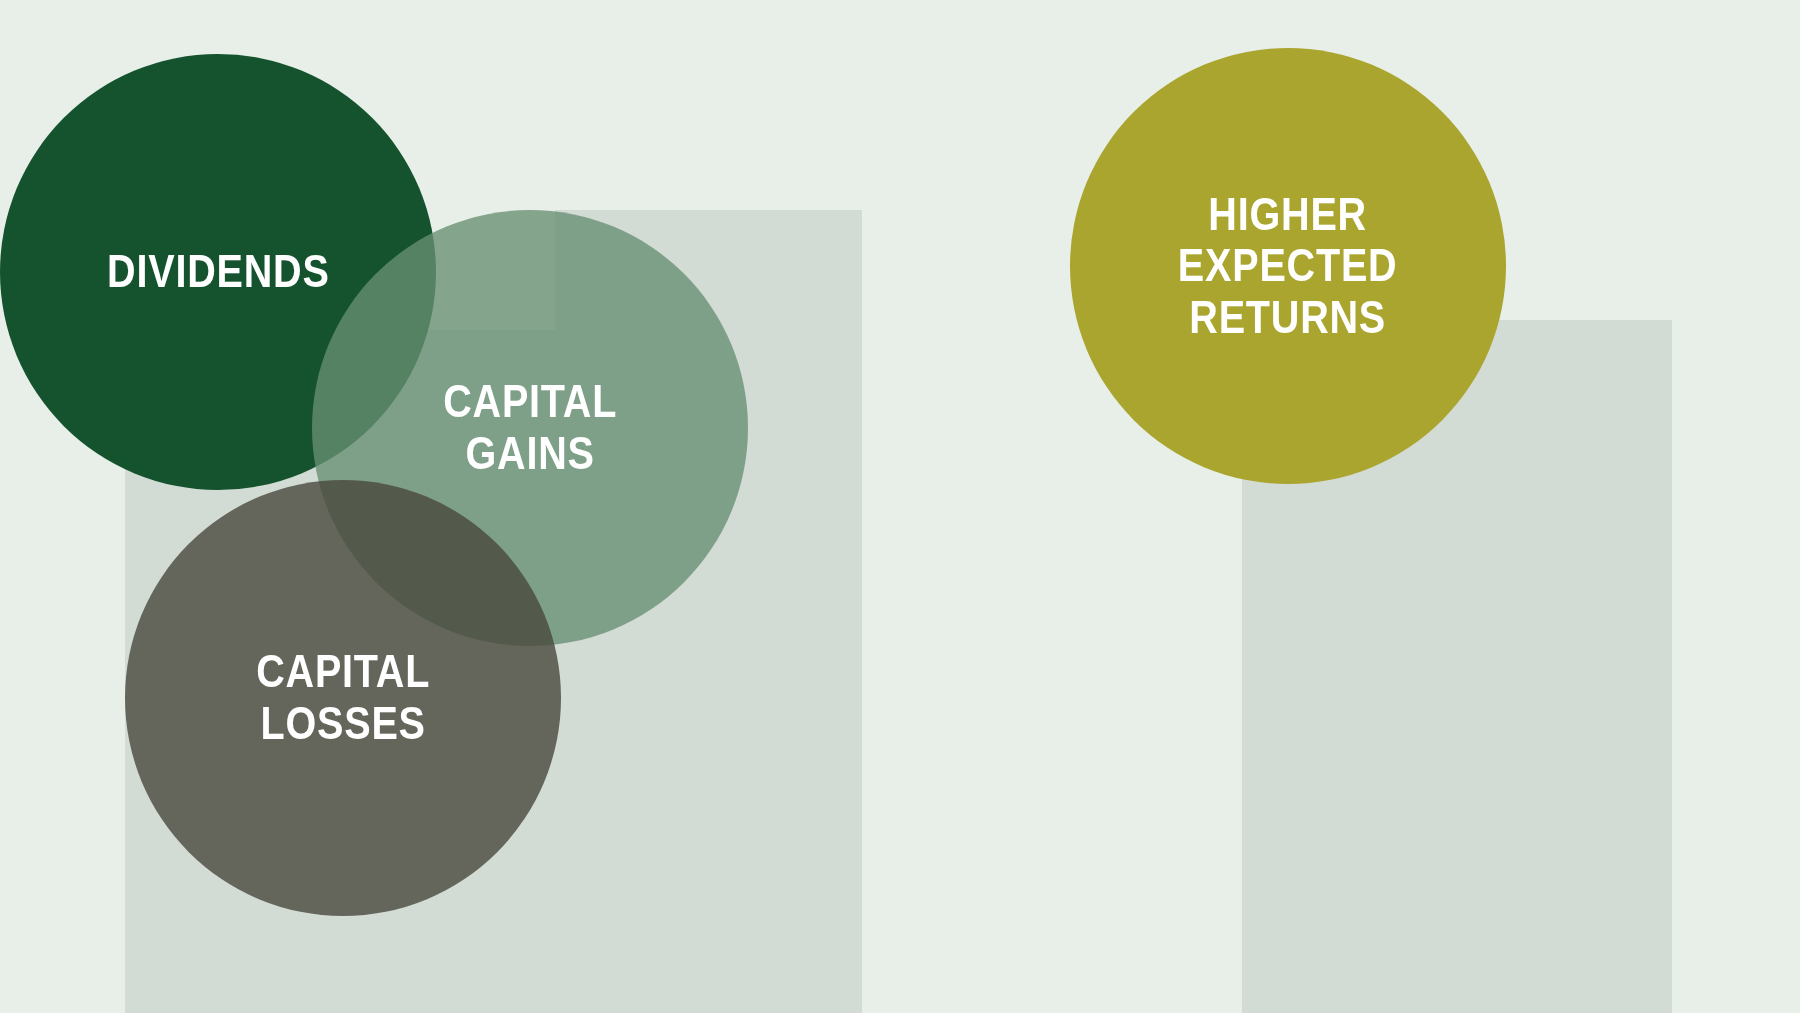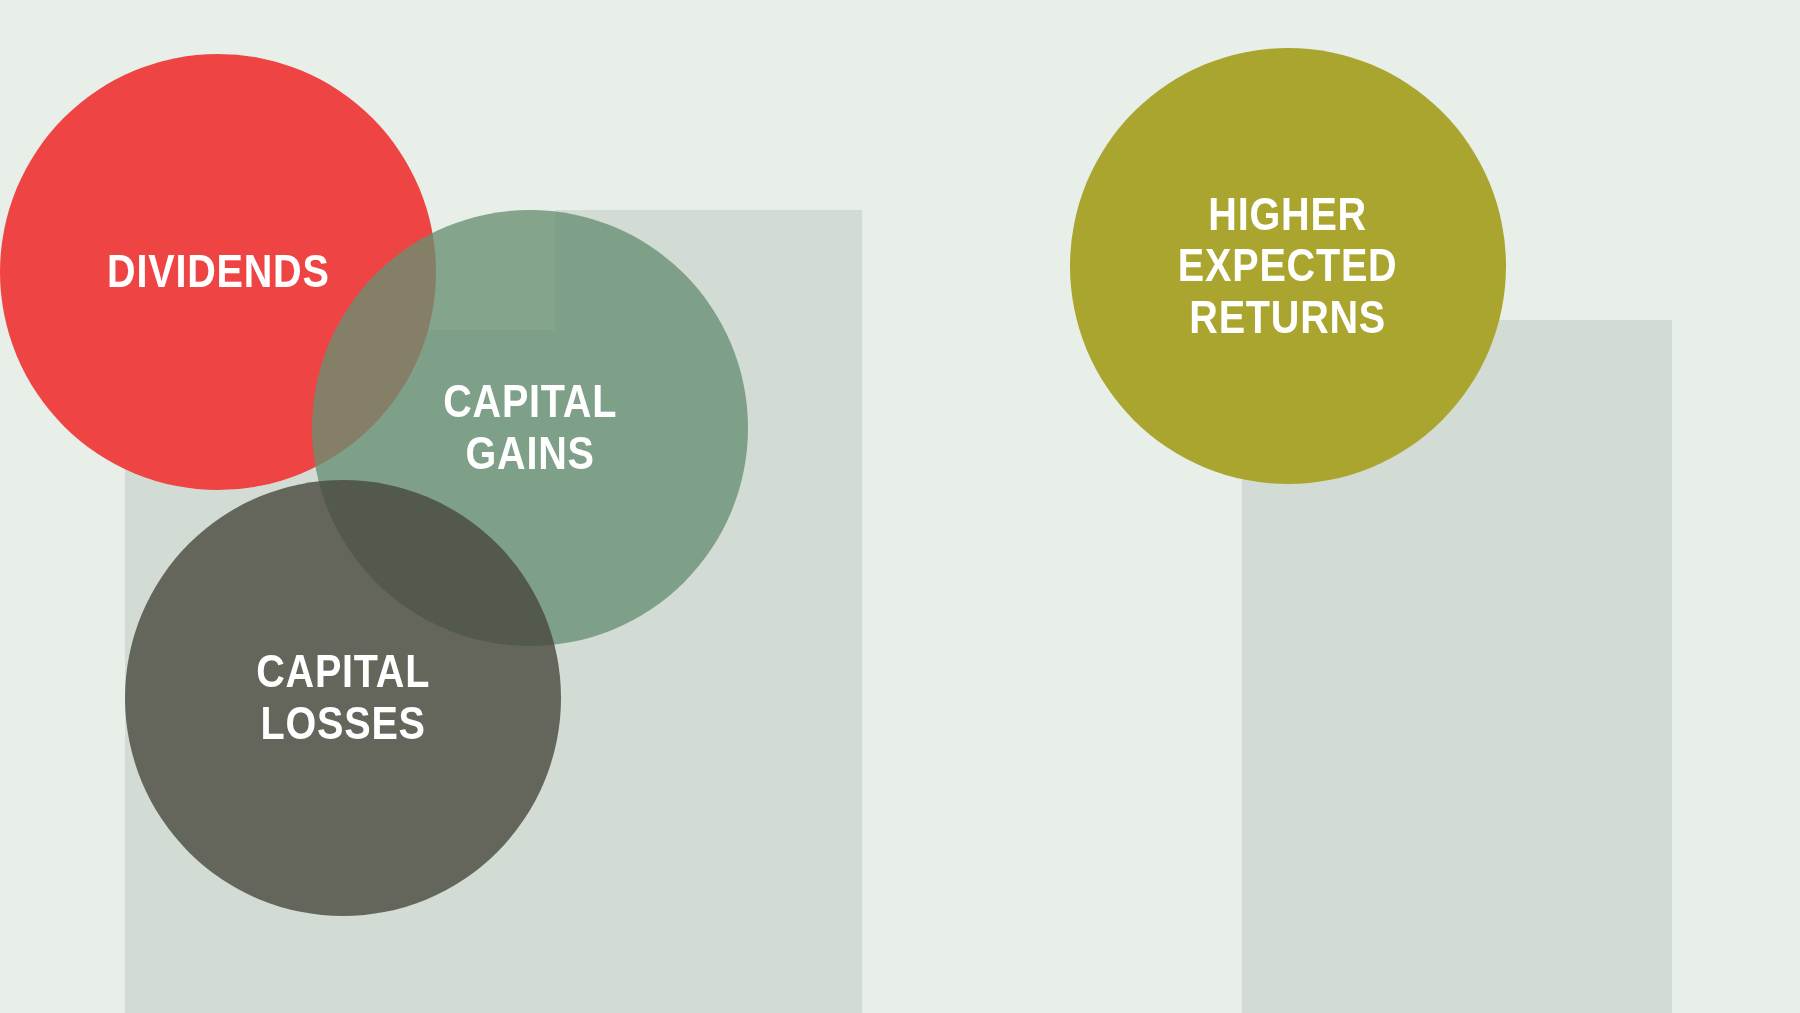--- a/index.html
+++ b/index.html
@@ -97,21 +97,21 @@
 <div id="stage" style="width: 1800px; height: 1013px; background: rgb(232, 239, 233);">
 
   <div class="bars">
     <div class="bar" id="bar-left" style="left: 125px; top: 330px; width: 430px; height: 683px; background: rgb(210, 219, 212);"></div>
     <div class="bar" id="bar-middle" style="left: 555px; top: 210px; width: 307px; height: 803px; background: rgb(210, 219, 212);"></div>
     <div class="bar" id="bar-right" style="left: 1242px; top: 320px; width: 430px; height: 693px; background: rgb(210, 219, 212);"></div>
   </div>
 
   <div class="circles">
 
-    <div class="bubble" id="bubble-dividends" style="left: 0px; top: 54px; width: 436px; height: 436px; background: #ef4444;">
+    <div class="bubble" id="bubble-dividends" style="left: 0px; top: 54px; width: 436px; height: 436px; background: #14532d;">
       <span class="label">DIVIDENDS</span>
     </div>
 
     <div class="bubble" id="bubble-capital-gains" style="left: 312px; top: 210px; width: 436px; height: 436px; background: rgba(104, 143, 114, 0.78);">
       <span class="label">CAPITAL
 GAINS</span>
     </div>
 
     <div class="bubble" id="bubble-capital-losses" style="left: 125px; top: 480px; width: 436px; height: 436px; background: rgba(73, 73, 61, 0.8);">
       <span class="label">CAPITAL

